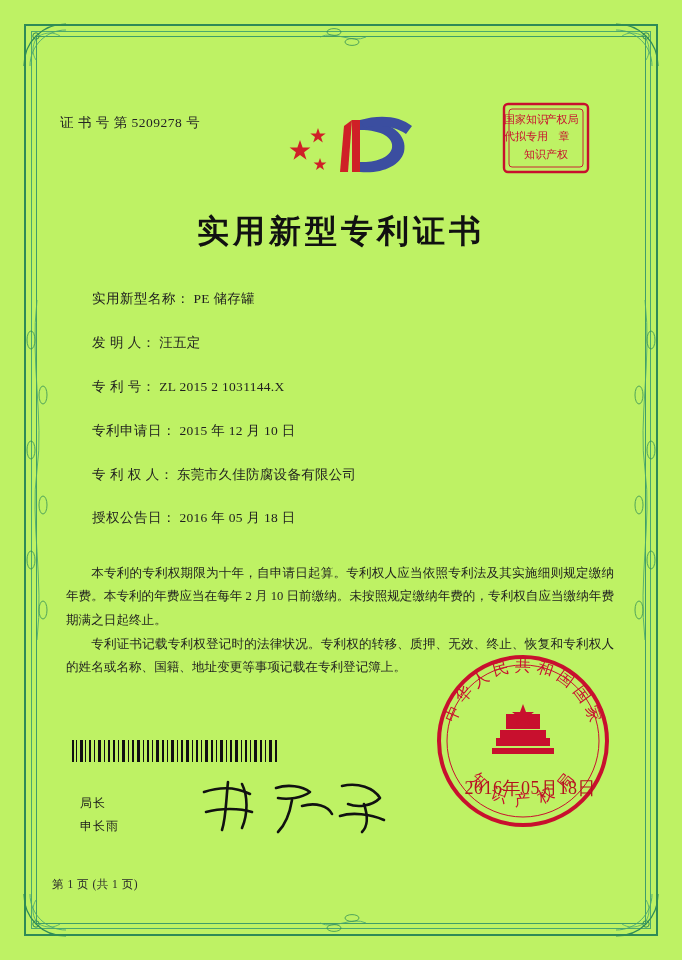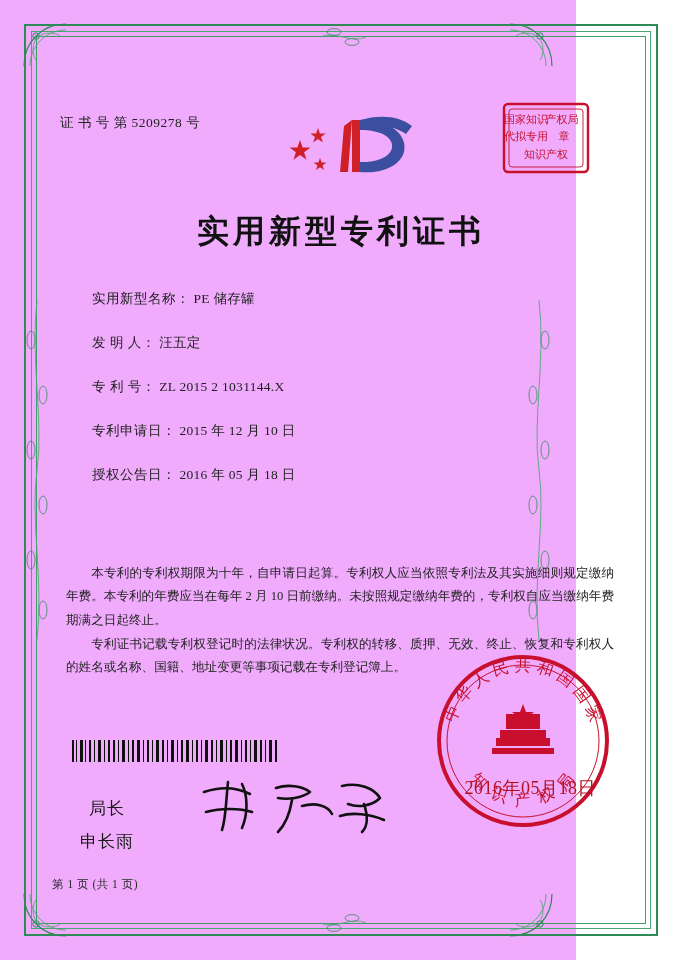--- a/index.html
+++ b/index.html
@@ -13,23 +13,23 @@
     font-family: "Liberation Serif", "DejaVu Serif", serif;
     color: #1a1a1a;
     overflow: hidden;
     position: relative;
   }
 
   
   .page {
     position: absolute;
     left: 0; top: 0;
-    width: 576px;
+    width: 682px;
     height: 960px;
-    background: #f0abfc;
+    background: #bef264;
   }
   .ornament-frame {
     position: absolute;
     left: 24px; top: 24px;
     width: 634px; height: 912px;
     border: 2px solid #2e8b57;
     box-sizing: border-box;
   }
   .ornament-frame::before {
     content: "";
@@ -130,25 +130,24 @@
 
   .barcode {
     position: absolute;
     left: 20px; top: 688px;
     width: 208px; height: 22px;
   }
 
   .sign-block {
     position: absolute;
     left: 28px; top: 740px;
-    font-size: 17px;
+    font-size: 12px;
     line-height: 1.95;
     letter-spacing: 1px;
     color: #1a1a1a;
-    text-align: center;
   }
 
   .signature-script {
     position: absolute;
     left: 140px; top: 724px;
     width: 210px; height: 62px;
   }
 
   .footer {
     position: absolute;
@@ -312,20 +311,24 @@
         <span class="field-label">发 明 人：</span>
         <span class="field-value">汪五定</span>
       </div>
       <div class="field-row">
         <span class="field-label">专 利 号：</span>
         <span class="field-value">ZL 2015 2 1031144.X</span>
       </div>
       <div class="field-row">
         <span class="field-label">专利申请日：</span>
         <span class="field-value">2015 年 12 月 10 日</span>
+      </div>
+      <div class="field-row">
+        <span class="field-label">专 利 权 人：</span>
+        <span class="field-value">东莞市久佳防腐设备有限公司</span>
       </div>
       <div class="field-row">
         <span class="field-label">授权公告日：</span>
         <span class="field-value">2016 年 05 月 18 日</span>
       </div>
     </div>
 
     <div class="paragraphs">
       <p>本专利的专利权期限为十年，自申请日起算。专利权人应当依照专利法及其实施细则规定缴纳年费。本专利的年费应当在每年 2 月 10 日前缴纳。未按照规定缴纳年费的，专利权自应当缴纳年费期满之日起终止。</p>
       <p>专利证书记载专利权登记时的法律状况。专利权的转移、质押、无效、终止、恢复和专利权人的姓名或名称、国籍、地址变更等事项记载在专利登记簿上。</p>

